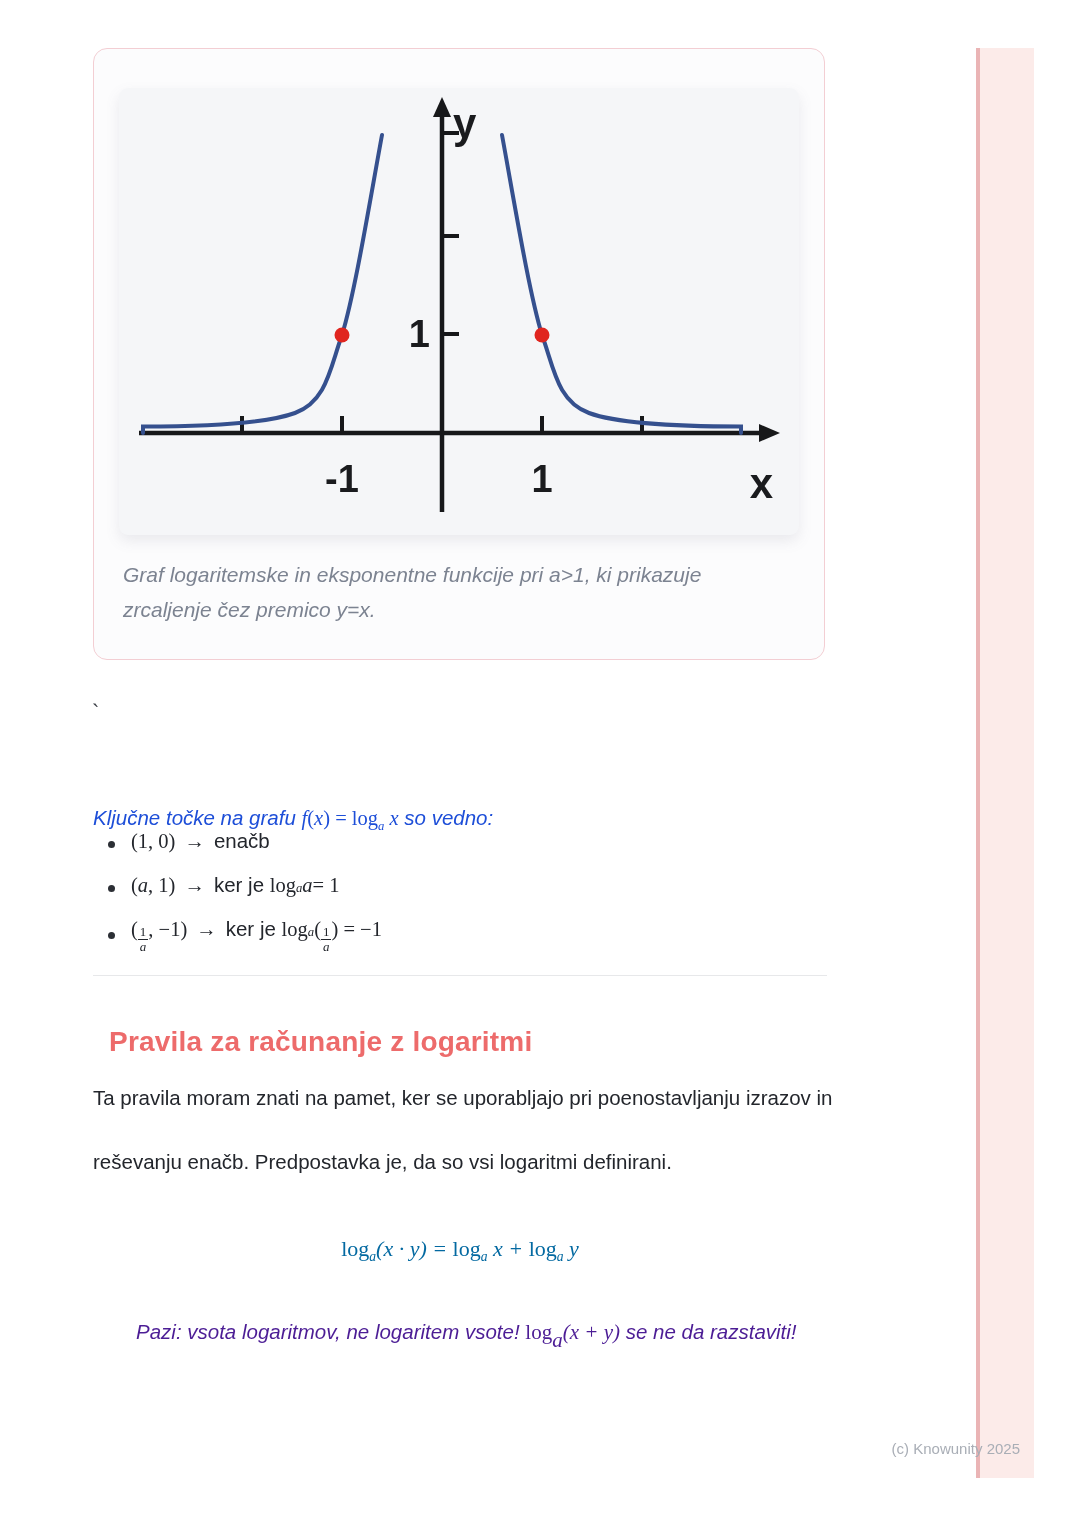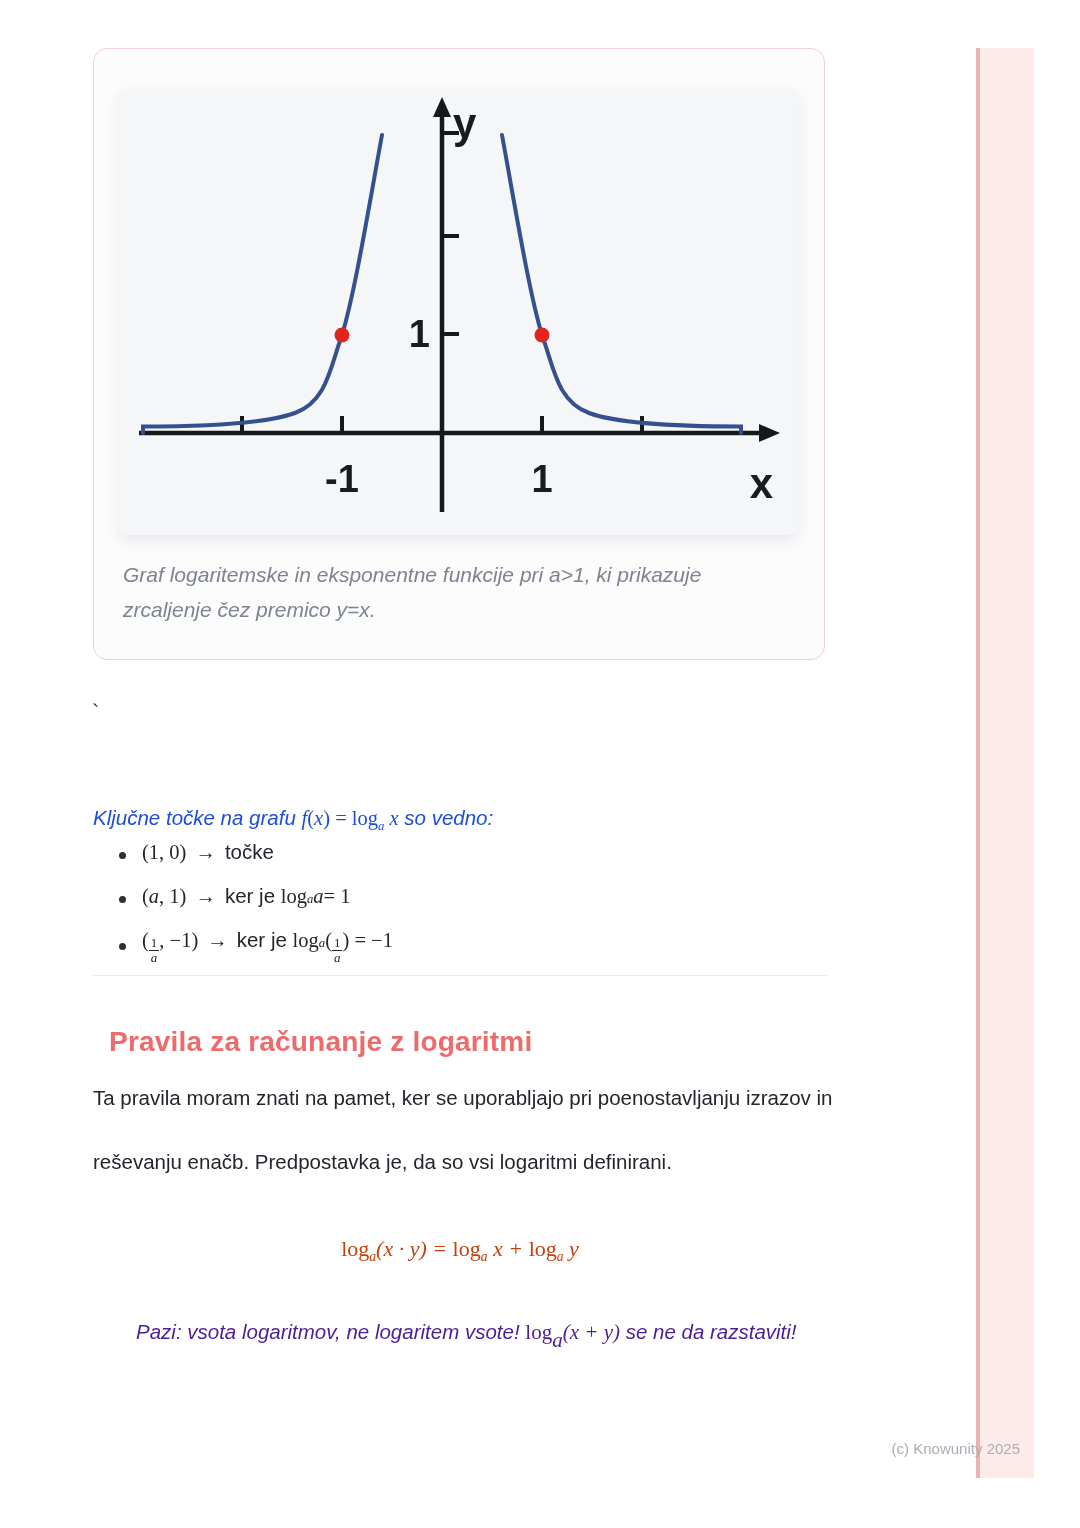--- a/index.html
+++ b/index.html
@@ -52,21 +52,21 @@
     position: absolute; left: 92px; top: 700px;
     font-size: 22px; color: #3a3e45;
   }
 
   .intro-line {
     position: absolute; left: 93px; top: 806px; margin: 0;
     font-size: 20.5px; font-style: italic; color: #1d4ed8;
   }
 
   .key-points {
-    position: absolute; left: 93px; top: 824px; margin: 16px; padding: 0;
+    position: absolute; left: 93px; top: 824px; margin: 5px; padding: 0;
     list-style: none; font-size: 20.5px; color: #23262c;
   }
   .key-points li { display: flex; align-items: baseline; margin-bottom: 13px; min-height: 31px; }
   .key-points .dot {
     width: 7px; height: 7px; border-radius: 50%; background: #2c2f35;
     display: inline-block; margin: 0 16px 0 10px; align-self: center; flex: 0 0 auto;
   }
 
   .divider {
     position: absolute; left: 93px; top: 975px; width: 734px;
@@ -84,21 +84,21 @@
   }
 
   .rule-item { position: absolute; left: 122px; font-size: 20.5px; color: #23262c; }
   .rule-item .rule-number { margin-right: 8px; }
   .rule-item .rule-title  { font-weight: 700; color: #15181d; }
   .rule-1 { top: 1160px; }
   .rule-2 { top: 1362px; }
 
   .formula {
     position: absolute; left: 93px; top: 1236px; width: 734px; margin: 0;
-    text-align: center; font-size: 22px; color: #c2410c;
+    text-align: center; font-size: 22px; color: #0369a1;
     font-family: "Liberation Serif", serif;
   }
 
   .warning {
     position: absolute; left: 124px; top: 1308px; margin: 12px;
     font-size: 20.5px; font-style: italic; color: #4c1d95;
   }
   .warning .math, .warning .mi, .warning .msub { font-size: 21px; }
 
   .copyright {
@@ -156,21 +156,21 @@
 
   <div class="stray">`</div>
 
   <p class="intro-line"><span>Ključne točke na grafu </span><span class="mi">f</span><span class="math">(</span><span class="mi">x</span><span class="math">) = </span><span class="math">log</span><span class="msub">a</span><span class="mi"> x</span><span> so vedno:</span></p>
 
   <ul class="key-points">
     <li>
       <span class="dot"></span>
       <span class="math">(1, 0)</span>
       <span class="arrow">→</span>
-      <span>točke</span>
+      <span>enačb</span>
     </li>
     <li>
       <span class="dot"></span>
       <span class="math">(</span><span class="mi">a</span><span class="math">, 1)</span>
       <span class="arrow">→</span>
       <span>ker je </span>&nbsp;<span class="math">log</span><span class="msub">a</span><span class="mi"> a</span><span class="math"> = 1</span>
     </li>
     <li>
       <span class="dot"></span>
       <span class="math">(</span><span class="frac">

